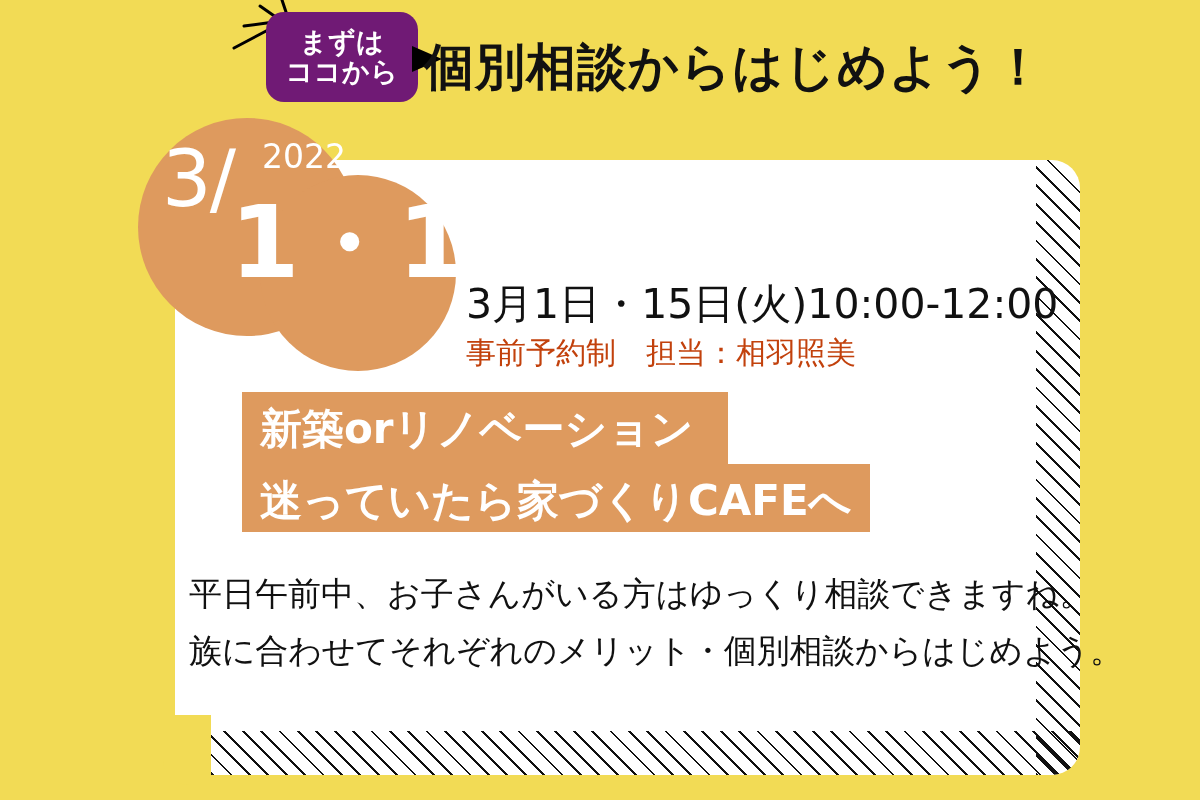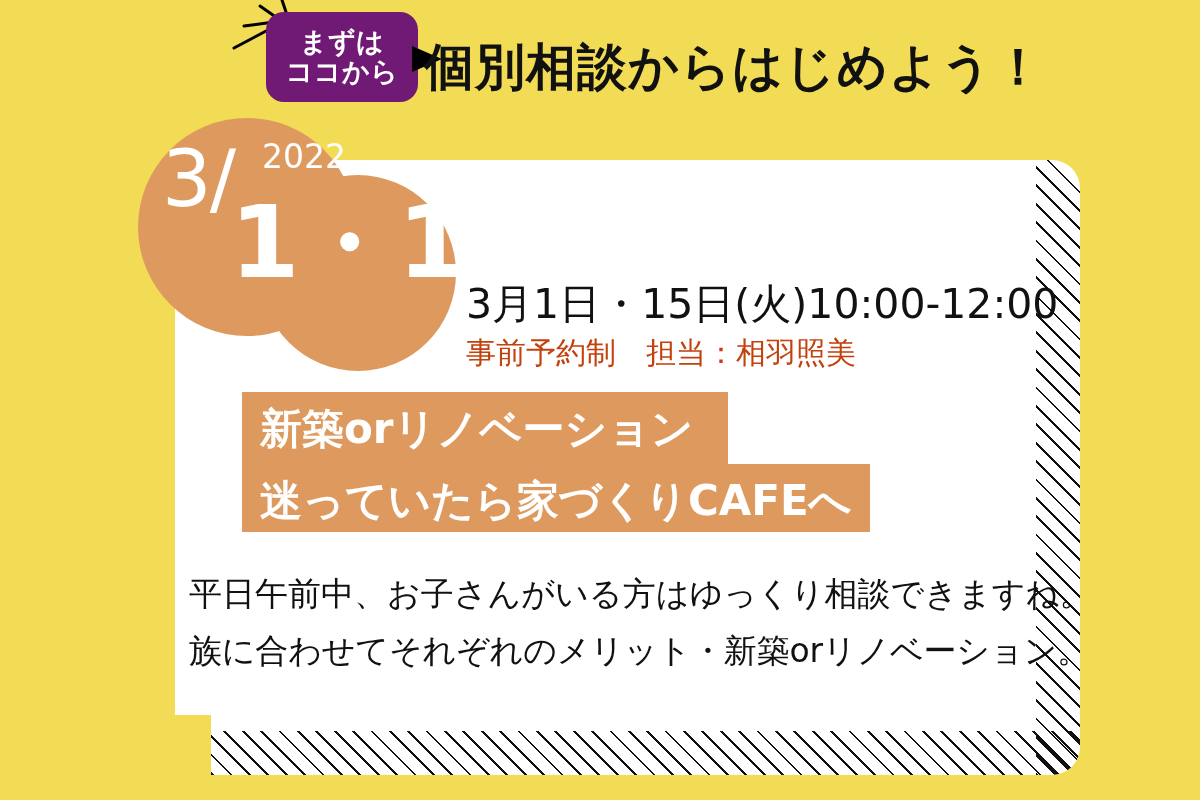--- a/index.html
+++ b/index.html
@@ -329,16 +329,16 @@
 
   <div id="banner">
     <div id="banner-bg-1"></div>
     <div id="banner-bg-2"></div>
     <div class="banner-line" id="banner-line-1">新築orリノベーション</div>
     <div class="banner-line" id="banner-line-2">迷っていたら家づくりCAFEへ</div>
   </div>
 
   <div id="body-text">
     <div class="body-line" id="body-line-1">平日午前中、お子さんがいる方はゆっくり相談できますね。</div>
-    <div class="body-line" id="body-line-3">族に合わせてそれぞれのメリット・新築orリノベーション。</div>
+    <div class="body-line" id="body-line-3">族に合わせてそれぞれのメリット・個別相談からはじめよう。</div>
   </div>
 
 </div>
 
 </body></html>

